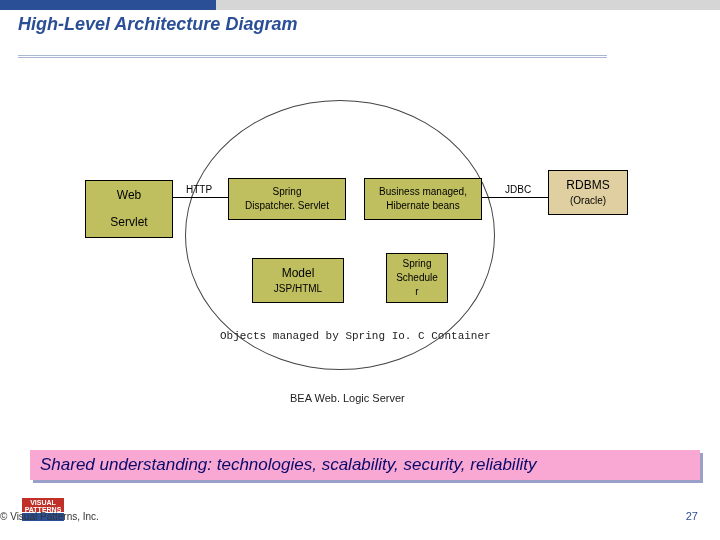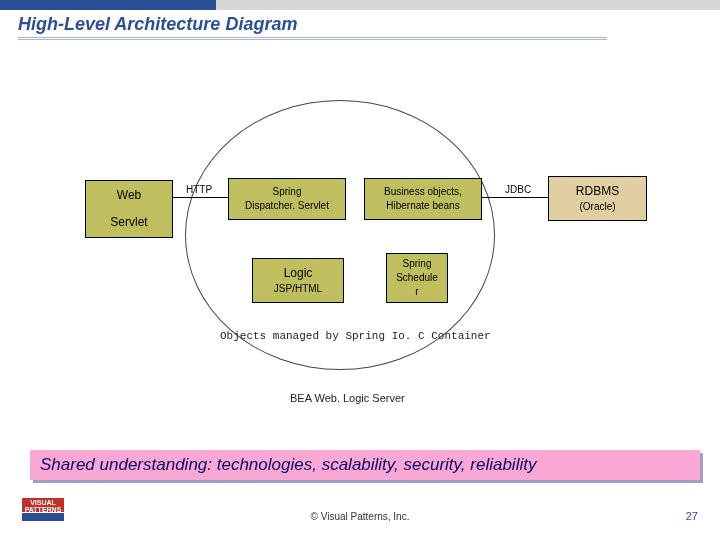--- a/index.html
+++ b/index.html
@@ -21,21 +21,21 @@
   .title {
     position: absolute;
     top: 14px;
     left: 18px;
     font-size: 18px;
     font-weight: bold;
     font-style: italic;
     color: #2a4f97;
     border-bottom: 3px double #aab7d4;
     padding-right: 310px;
-    padding-bottom: 2px;
+    padding-bottom: 20px;
   }
   .circle {
     position: absolute;
     left: 185px;
     top: 100px;
     width: 310px;
     height: 270px;
     border: 1px solid #444;
     border-radius: 50%;
     background: #fff;
@@ -96,21 +96,20 @@
   }
   .logo .bar {
     width: 42px; height: 8px;
     background: #2a4f97;
     margin-top: 1px;
   }
   .copy {
     position: absolute;
     bottom: 18px;
     left: 0; right: 0;
-    text-align: center;
     font-size: 10px;
     color: #333;
   }
   .pagenum {
     position: absolute;
     right: 22px;
     bottom: 18px;
     font-size: 11px;
     color: #2a4f97;
   }
@@ -138,33 +137,33 @@
 </div>
 
 <span class="lbl" style="left:186px; top:184px;">HTTP</span>
 
 <div class="box olive" style="left:228px; top:178px; width:118px;">
   <div class="sub">Spring</div>
   <div class="sub">Dispatcher. Servlet</div>
 </div>
 
 <div class="box olive" style="left:364px; top:178px; width:118px;">
-  <div class="sub">Business objects,</div>
+  <div class="sub">Business managed,</div>
   <div class="sub">Hibernate beans</div>
 </div>
 
 <span class="lbl" style="left:505px; top:184px;">JDBC</span>
 
-<div class="box tan" style="left:548px; top:176px; width:99px;">
+<div class="box tan" style="left:548px; top:170px; width:80px;">
   <div class="head">RDBMS</div>
   <div class="sub">(Oracle)</div>
 </div>
 
 <div class="box olive" style="left:252px; top:258px; width:92px;">
-  <div class="head">Logic</div>
+  <div class="head">Model</div>
   <div class="sub">JSP/HTML</div>
 </div>
 
 <div class="box olive" style="left:386px; top:253px; width:62px; padding:3px 2px;">
   <div class="sub">Spring</div>
   <div class="sub">Schedule</div>
   <div class="sub">r</div>
 </div>
 
 <div class="caption" style="left:220px; top:330px;font-family:Liberation Mono, monospace;">Objects managed by Spring Io. C Container</div>

